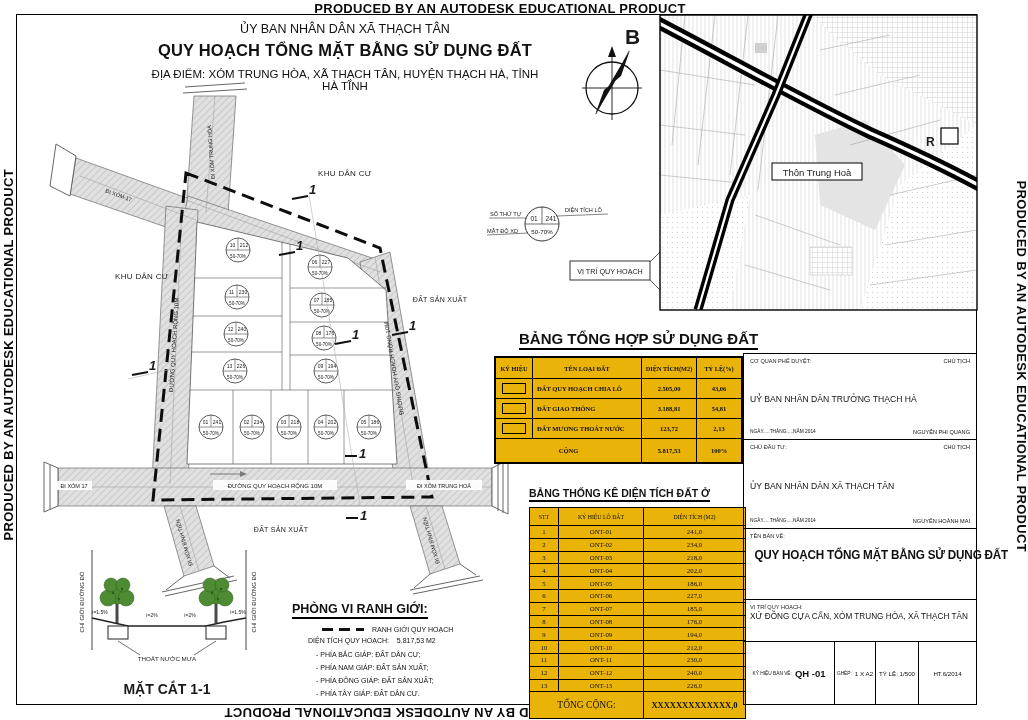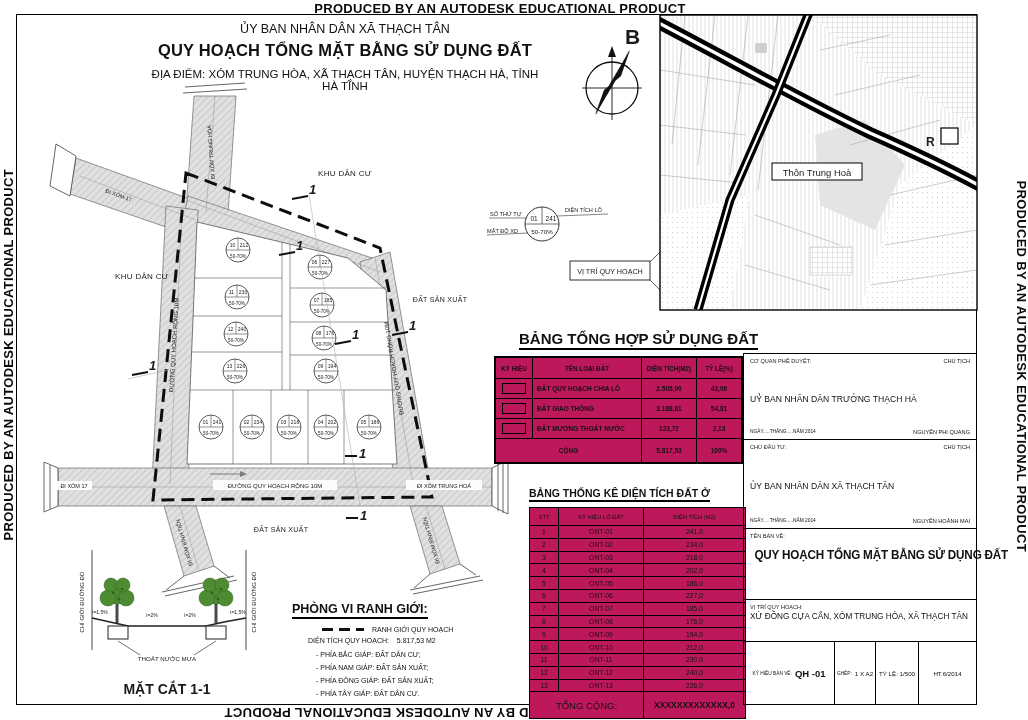--- a/index.html
+++ b/index.html
@@ -7,21 +7,21 @@
          font-family:"Liberation Sans",sans-serif;color:#111;}
   .abs{position:absolute;box-sizing:border-box;}
   .wm{font-weight:bold;font-size:13px;letter-spacing:.3px;white-space:nowrap;text-align:center;color:#0a0a0a;}
   #frame{left:16px;top:14px;width:961px;height:691px;border:1.6px solid #000;pointer-events:none;}
   
   #hdr{left:145px;top:22px;width:400px;text-align:center;}
   #hdr .l1{font-size:12.5px;}
   #hdr .l2{font-size:16.5px;font-weight:bold;margin-top:5px;letter-spacing:.2px;}
   #hdr .l3{font-size:11.5px;margin-top:8px;}
   
-  table{border-collapse:collapse;background:#be185d;}
+  table{border-collapse:collapse;background:#eab308;font-family:Liberation Serif, serif;}
   .ttl{font-weight:bold;border-bottom:2px solid #000;display:inline-block;padding-bottom:1px;white-space:nowrap;}
   #sumwrap{left:494px;top:330px;}
   #sumwrap .ttl{font-size:15px;margin-left:25px;}
   #sumtbl{margin-top:6px;border:2px solid #000;}
   #sumtbl td,#sumtbl th{border:1px solid #000;text-align:center;font-weight:bold;padding:0 2px;}
   #sumtbl th{font-size:6.3px;height:20px;}
   #sumtbl td{font-size:6.5px;height:19px;}
   .sw{width:22px;height:9px;border:1px solid #000;margin:0 auto;}
   #sumtbl .tot td{height:23px;}
   .cong{font-size:11px;} .totnum{font-size:10px;} .totpct{font-size:9.5px;}

